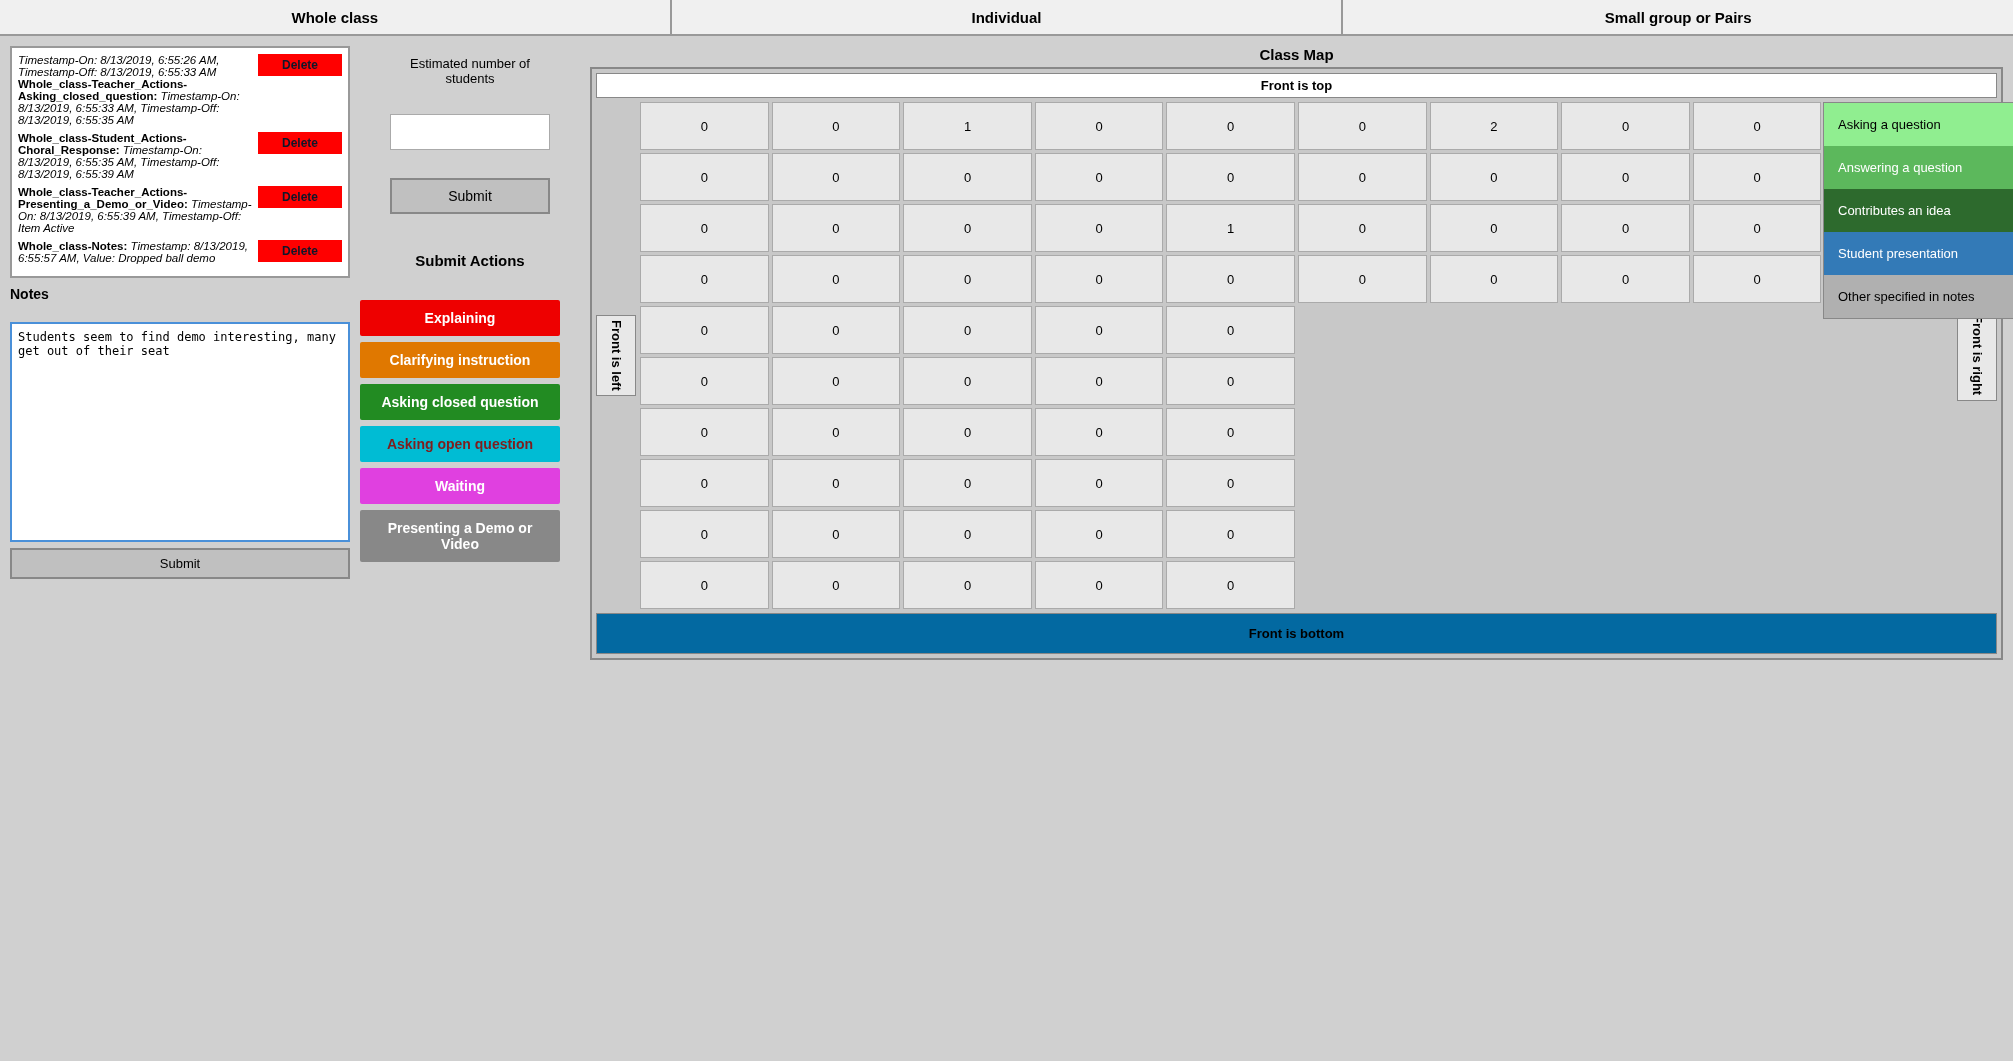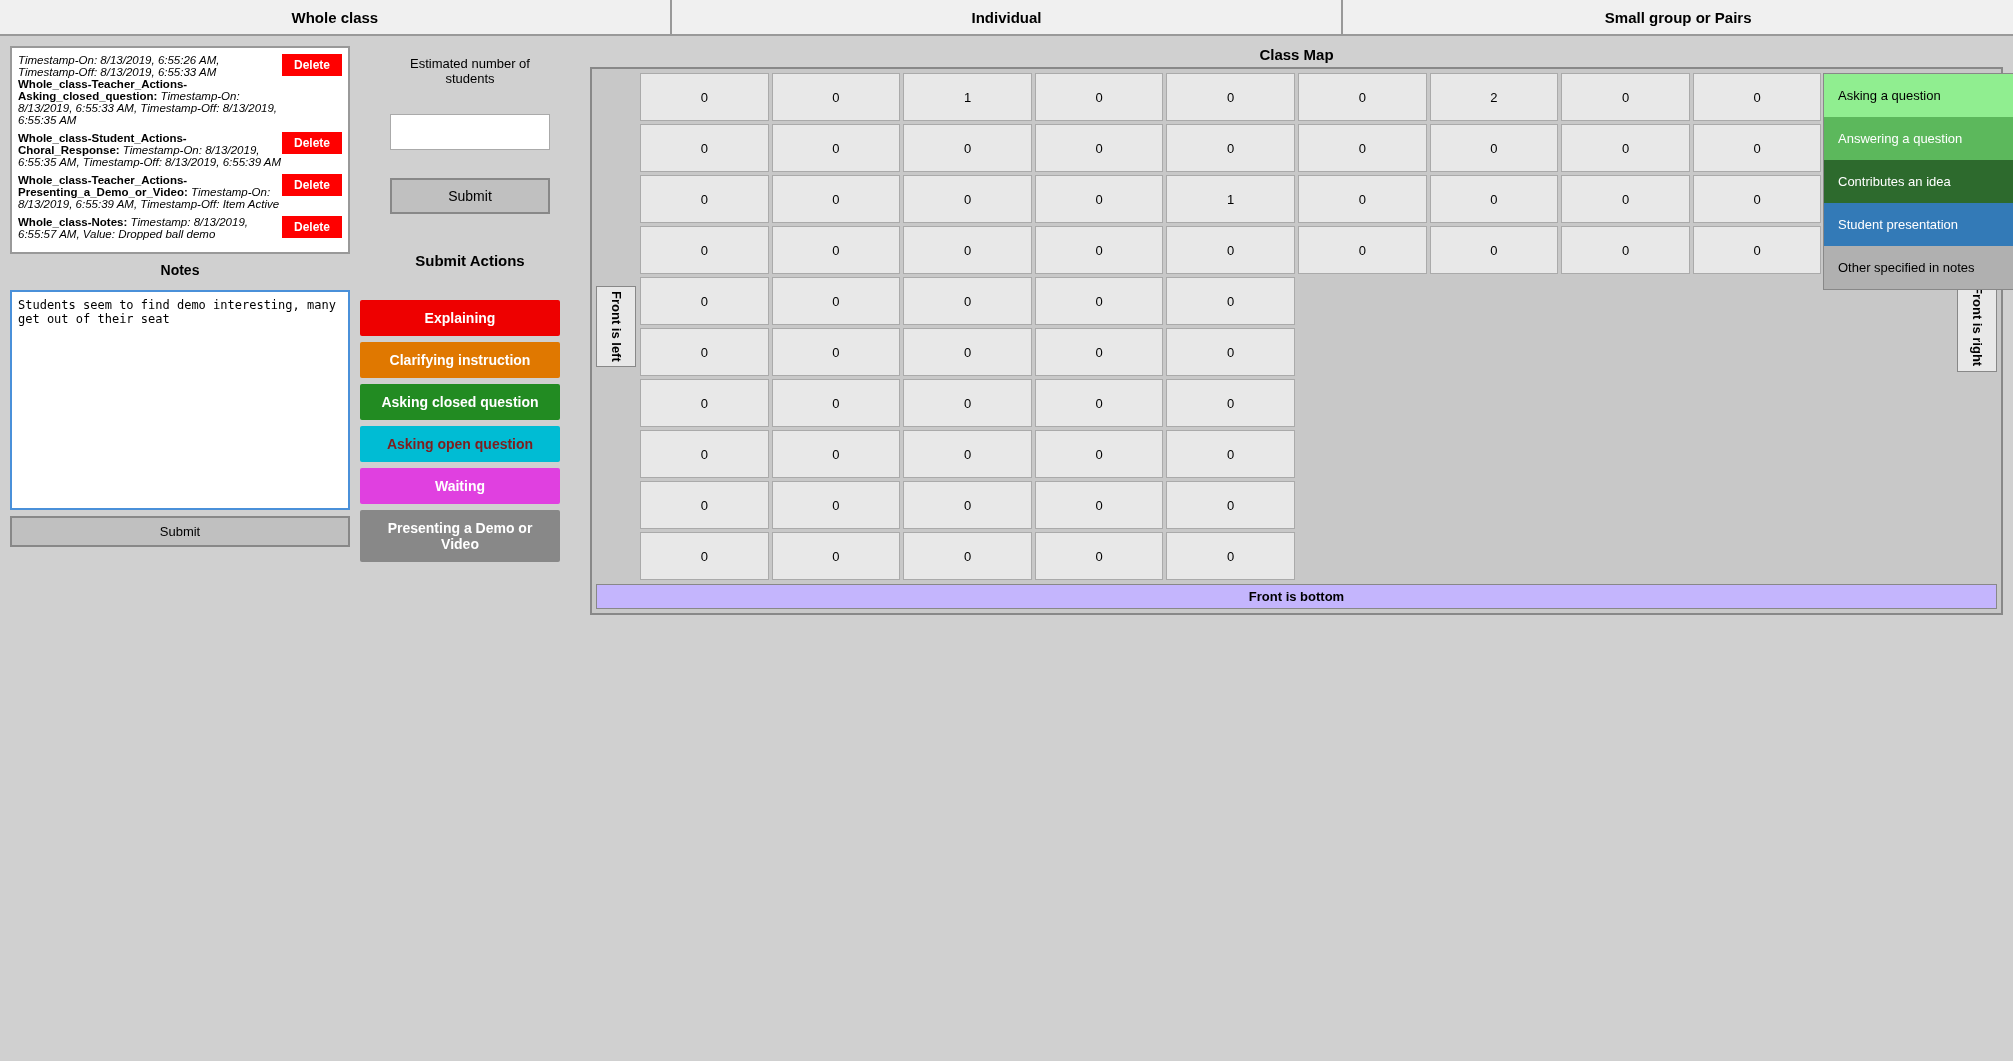--- a/index.html
+++ b/index.html
@@ -8,24 +8,24 @@
     .top-header { display: flex; background: #f0f0f0; border-bottom: 2px solid #999; height: 36px; }
     .top-header-section { flex: 1; display: flex; align-items: center; justify-content: center; font-size: 15px; font-weight: bold; border-right: 2px solid #999; }
     .top-header-section:last-child { border-right: none; }
 
     .main-content { display: flex; padding: 10px; gap: 10px; height: calc(1061px - 36px); }
 
     
     .left-panel { width: 340px; display: flex; flex-direction: column; gap: 8px; }
     .log-box { background: white; border: 2px solid #999; padding: 6px; flex: 0 0 auto; max-height: 410px; overflow-y: auto; font-size: 11.5px; }
     .log-entry { margin-bottom: 6px; }
-    .log-entry .delete-btn { float: right; background: red; color: #ffffff; border: none; padding: 4px 12px; cursor: pointer; font-weight: bold; font-size: 12px; }
+    .log-entry .delete-btn { float: right; background: red; color: #0f172a; border: none; padding: 4px 24px; cursor: pointer; font-weight: bold; font-size: 12px; }
     .log-entry-text { display: block; overflow: hidden; }
     .notes-section { display: flex; flex-direction: column; }
-    .notes-label { text-align: center; font-weight: bold; margin-bottom: 12px; font-size: 14px; }
+    .notes-label { text-align: left; font-weight: bold; margin-bottom: 20px; font-size: 14px; }
     .notes-textarea { border: 2px solid #4a90d9; background: white; padding: 6px; font-size: 12px; resize: none; height: 220px; width: 100%; }
     .notes-submit-btn { background: #c0c0c0; border: 2px solid #888; padding: 6px; text-align: center; cursor: pointer; font-size: 13px; margin-top: 6px; }
 
     
     .middle-panel { width: 220px; display: flex; flex-direction: column; align-items: center; gap: 28px; padding-top: 10px; }
     .est-label { text-align: center; font-size: 13px; font-weight: normal; }
     .est-input { width: 160px; height: 36px; border: 1px solid #aaa; background: white; }
     .est-submit { width: 160px; height: 36px; background: #c0c0c0; border: 2px solid #888; cursor: pointer; font-size: 14px; }
     .teacher-actions-title { font-size: 15px; font-weight: bold; text-align: center; margin-top: 10px; }
     .teacher-btn { width: 200px; padding: 10px; border: none; cursor: pointer; font-size: 14px; font-weight: bold; color: white; margin: 3px 0; text-align: center; border-radius: 2px; }
@@ -45,21 +45,21 @@
     .student-actions-section { }
     .student-actions-title { text-align: center; font-size: 15px; font-weight: bold; margin-bottom: 6px; }
     .student-actions-grid { display: grid; grid-template-columns: 1fr 1fr; gap: 6px; max-width: 700px; margin: 0 auto; }
     .student-btn { padding: 14px 10px; border: none; cursor: pointer; font-size: 15px; font-weight: bold; color: black; text-align: center; }
 
     
     .class-map-section { flex: 1; }
     .class-map-title { text-align: center; font-size: 15px; font-weight: bold; margin-bottom: 4px; }
     .class-map-outer { background: #c8c8c8; border: 2px solid #888; padding: 4px; position: relative; }
     .front-top { text-align: center; background: white; border: 1px solid #888; padding: 4px; font-weight: bold; margin-bottom: 4px; }
-    .front-bottom { text-align: center; background: #c4b5fd; border: 1px solid #888; padding: 4px; font-weight: bold; margin-top: 4px; }
+    .front-bottom { text-align: center; background: #0369a1; border: 1px solid #888; padding: 12px; font-weight: bold; margin-top: 4px; }
     .map-middle { display: flex; align-items: center; gap: 4px; }
     .front-side { writing-mode: vertical-rl; font-weight: bold; font-size: 13px; padding: 4px; background: #e8e8e8; border: 1px solid #888; display: flex; align-items: center; justify-content: center; min-width: 40px; }
     .grid-container { flex: 1; position: relative; }
     .seats-grid { display: grid; grid-template-columns: repeat(10, 1fr); gap: 3px; }
     .seat-cell { background: #e8e8e8; border: 1px solid #aaa; display: flex; align-items: center; justify-content: center; height: 48px; font-size: 13px; cursor: pointer; position: relative; }
 
     
     .dropdown-popup { position: absolute; right: -220px; top: 0; width: 350px; z-index: 100; border: 1px solid #888; }
     .dropdown-item { padding: 14px; font-size: 13px; cursor: pointer; }
   </style>
@@ -112,20 +112,21 @@
     <div id="teacher-buttons-container"><button class="teacher-btn btn-red">Explaining</button><button class="teacher-btn btn-orange">Clarifying instruction</button><button class="teacher-btn btn-dkgreen">Asking closed question</button><button class="teacher-btn btn-cyan">Asking open question</button><button class="teacher-btn btn-magenta">Waiting</button><button class="teacher-btn btn-gray">Presenting a Demo or
 Video</button></div>
   </div>
 
   <div class="right-panel">
 
 
     <div class="class-map-section">
       <div class="class-map-title">Class Map</div>
       <div class="class-map-outer">
+        <div class="front-top">Front is top</div>
         <div class="map-middle">
           <div class="front-side" id="front-left-text">Front
 is left</div>
           <div class="grid-container">
             <div class="seats-grid" id="seats-grid">
                 <div class="seat-cell">0</div>
                 <div class="seat-cell">0</div>
                 <div class="seat-cell">1</div>
                 <div class="seat-cell">0</div>
                 <div class="seat-cell">0</div>

